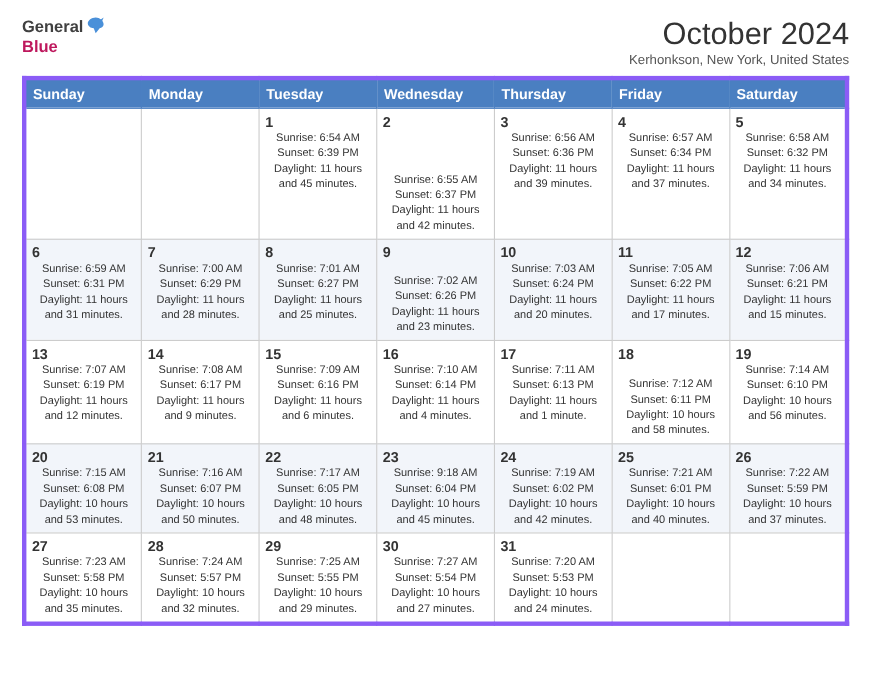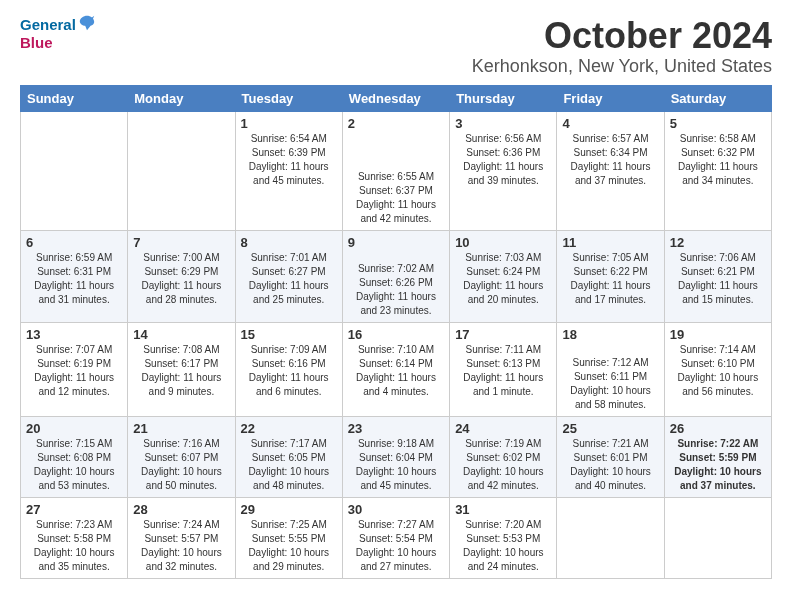--- a/index.html
+++ b/index.html
@@ -21,46 +21,46 @@
       align-items: flex-start;
       margin-bottom: 8px;
     }
     .logo {
       display: flex;
       align-items: center;
     }
     .logo-text {
       font-size: 15px;
       font-weight: bold;
-      color: #0369a1;
+      color: #404040;
       line-height: 1.2;
     }
     .logo-icon {
       width: 18px;
       height: 18px;
       margin-left: 2px;
       margin-top: -4px;
     }
     .title-block {
       text-align: right;
     }
     .month-title {
-      font-size: 36px;
-      font-weight: bold;
+      font-size: 28px;
+      font-weight: normal;
       color: #333;
       line-height: 1.1;
     }
     .subtitle {
-      font-size: 18px;
+      font-size: 12px;
       color: #555;
     }
     .calendar {
       width: 100%;
       border-collapse: collapse;
-      border: 1px solid #8b5cf6;
+      border: 4px solid #8b5cf6;
     }
     .calendar th {
       background: #4a7fc1;
       color: #fff;
       font-size: 13px;
       font-weight: bold;
       padding: 5px 6px;
       text-align: left;
       border: 1px solid #4a7fc1;
     }
@@ -287,21 +287,21 @@
 Daylight: 10 hours and 42 minutes.</div>
           </td>
           <td>
             <span class="day-num">25</span>
             <div class="day-detail" style="white-space: pre-line;">Sunrise: 7:21 AM
 Sunset: 6:01 PM
 Daylight: 10 hours and 40 minutes.</div>
           </td>
           <td>
             <span class="day-num">26</span>
-            <div class="day-detail" style="white-space: pre-line; font-weight: bold;">Sunrise: 7:22 AM
+            <div class="day-detail" style="white-space: pre-line;">Sunrise: 7:22 AM
 Sunset: 5:59 PM
 Daylight: 10 hours and 37 minutes.</div>
           </td>
         </tr>
         <tr>
           <td>
             <span class="day-num">27</span>
             <div class="day-detail" style="white-space: pre-line;">Sunrise: 7:23 AM
 Sunset: 5:58 PM
 Daylight: 10 hours and 35 minutes.</div>

